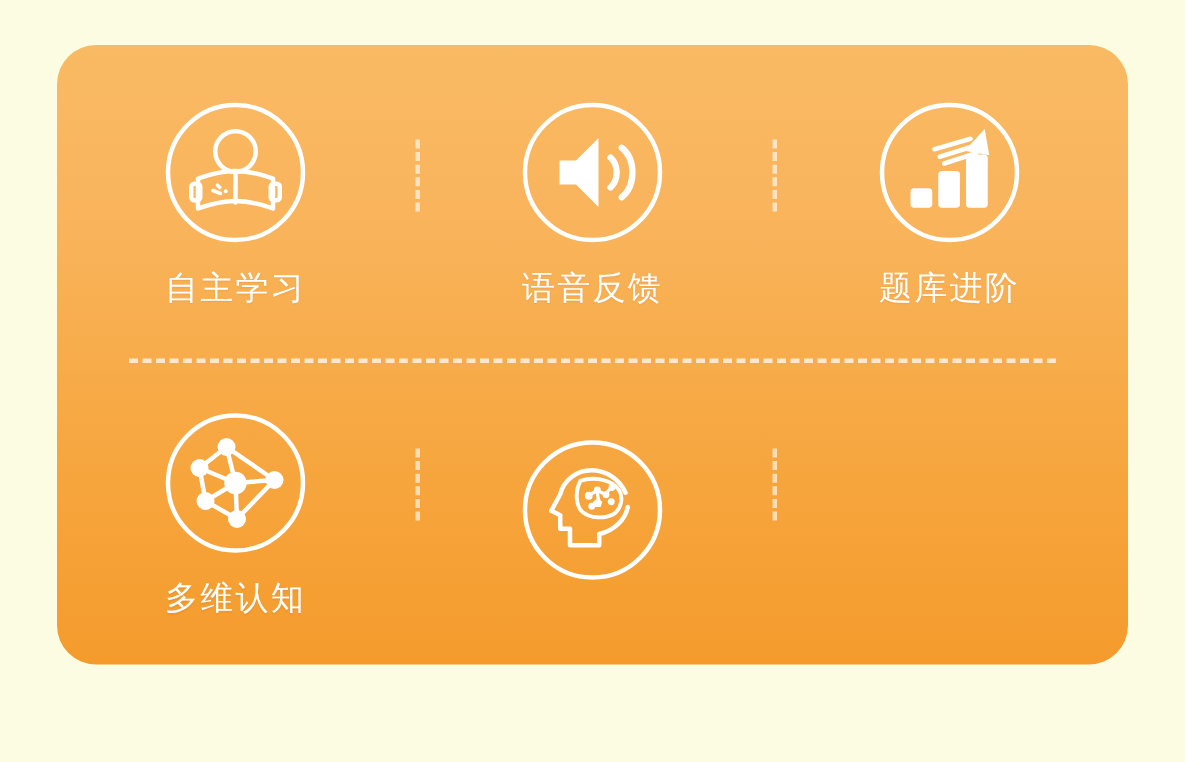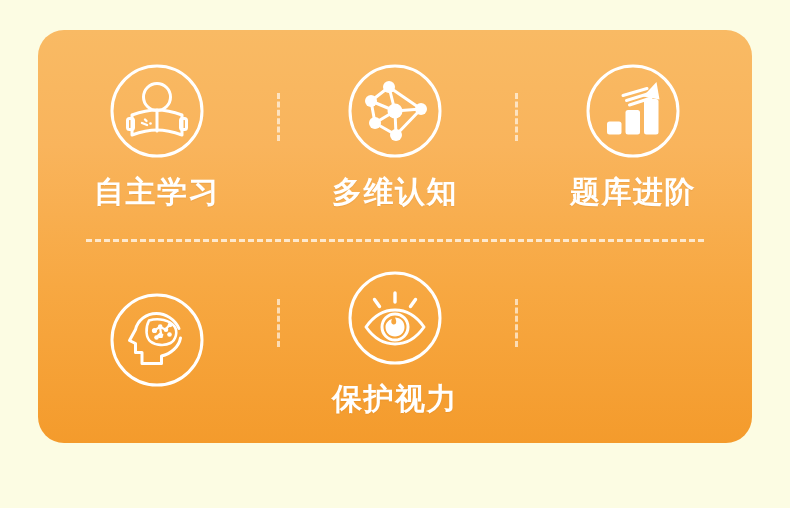--- a/index.html
+++ b/index.html
@@ -52,22 +52,22 @@
 
   .feature-icon {
     width: 104px;
     height: 104px;
     display: block;
   }
   .feature-icon svg { display:block; width:100%; height:100%; }
 
   .feature-label {
     color: #ffffff;
-    font-size: 30px;
-    font-weight: bold;
+    font-size: 22px;
+    font-weight: normal;
     letter-spacing: 1.5px;
     line-height: 1;
     text-shadow: 0 1px 1px rgba(190,110,20,0.18);
     white-space: nowrap;
   }
 
   
   .v-divider {
     position: absolute;
     top: 63px;
@@ -107,20 +107,47 @@
             <rect x="22.5" y="59.5" width="6" height="11" rx="2" stroke="#ffffff" stroke-width="3"></rect>
             <rect x="75.5" y="59.5" width="6" height="11" rx="2" stroke="#ffffff" stroke-width="3"></rect>
             <path d="M37 64 L42 66" stroke="#ffffff" stroke-width="2.4" stroke-linecap="round"></path>
             <path d="M40 60.5 L41.5 62" stroke="#ffffff" stroke-width="2.4" stroke-linecap="round"></path>
             <circle cx="45.5" cy="64.5" r="1.3" fill="#ffffff"></circle>
           </svg>
         </span>
         <span class="feature-label">自主学习</span>
       </div>
 
+      <div class="feature-cell">
+        <span class="feature-icon">
+          <svg viewBox="0 0 104 104" fill="none" xmlns="http://www.w3.org/2000/svg">
+            <circle cx="52" cy="52" r="45" stroke="#ffffff" stroke-width="3"></circle>
+            <path d="M30 44 L41 44 L56 29 L56 75 L41 60 L30 60 Z" fill="#ffffff"></path>
+            <path d="M64 42 C69.5 47 69.5 57 64 62" stroke="#ffffff" stroke-width="4.2" stroke-linecap="round"></path>
+            <path d="M71.5 35.5 C81 43 81 61 71.5 68.5" stroke="#ffffff" stroke-width="4.2" stroke-linecap="round"></path>
+          </svg>
+        </span>
+        <span class="feature-label">语音反馈</span>
+      </div>
+
+      <div class="feature-cell">
+        <span class="feature-icon">
+          <svg viewBox="0 0 104 104" fill="none" xmlns="http://www.w3.org/2000/svg">
+            <circle cx="52" cy="52" r="45" stroke="#ffffff" stroke-width="3"></circle>
+            <rect x="26" y="62.5" width="14.5" height="13" rx="2.5" fill="#ffffff"></rect>
+            <rect x="44.5" y="51" width="14.5" height="24.5" rx="2.5" fill="#ffffff"></rect>
+            <rect x="63" y="40" width="14.5" height="35.5" rx="2.5" fill="#ffffff"></rect>
+            <path d="M75.5 23 L78.5 40.5 L62 37.5 Z" fill="#ffffff"></path>
+            <path d="M42 36.5 L66 29.5" stroke="#ffffff" stroke-width="3" stroke-linecap="round"></path>
+            <path d="M45.5 41.5 L68 34.5" stroke="#ffffff" stroke-width="3" stroke-linecap="round"></path>
+            <path d="M48.5 46 L70 39" stroke="#ffffff" stroke-width="3" stroke-linecap="round"></path>
+          </svg>
+        </span>
+        <span class="feature-label">题库进阶</span>
+      </div>
 
       <div class="feature-cell">
         <span class="feature-icon">
           <svg viewBox="0 0 104 104" fill="none" xmlns="http://www.w3.org/2000/svg">
             <circle cx="52" cy="52" r="45" stroke="#ffffff" stroke-width="3"></circle>
             <g stroke="#ffffff" stroke-width="3" stroke-linecap="round">
               <path d="M46 28 L28 42"></path>
               <path d="M46 28 L52 52"></path>
               <path d="M46 28 L78 50"></path>
               <path d="M28 42 L52 52"></path>
@@ -139,72 +166,40 @@
             <circle cx="52" cy="52" r="7.5" fill="#ffffff"></circle>
           </svg>
         </span>
         <span class="feature-label">多维认知</span>
       </div>
 
       <div class="feature-cell">
         <span class="feature-icon">
           <svg viewBox="0 0 104 104" fill="none" xmlns="http://www.w3.org/2000/svg">
             <circle cx="52" cy="52" r="45" stroke="#ffffff" stroke-width="3"></circle>
-            <rect x="26" y="62.5" width="14.5" height="13" rx="2.5" fill="#ffffff"></rect>
-            <rect x="44.5" y="51" width="14.5" height="24.5" rx="2.5" fill="#ffffff"></rect>
-            <rect x="63" y="40" width="14.5" height="35.5" rx="2.5" fill="#ffffff"></rect>
-            <path d="M75.5 23 L78.5 40.5 L62 37.5 Z" fill="#ffffff"></path>
-            <path d="M42 36.5 L66 29.5" stroke="#ffffff" stroke-width="3" stroke-linecap="round"></path>
-            <path d="M45.5 41.5 L68 34.5" stroke="#ffffff" stroke-width="3" stroke-linecap="round"></path>
-            <path d="M48.5 46 L70 39" stroke="#ffffff" stroke-width="3" stroke-linecap="round"></path>
-          </svg>
-        </span>
-        <span class="feature-label">题库进阶</span>
-      </div>
-
-      <div class="feature-cell">
-        <span class="feature-icon">
-          <svg viewBox="0 0 104 104" fill="none" xmlns="http://www.w3.org/2000/svg">
-            <circle cx="52" cy="52" r="45" stroke="#ffffff" stroke-width="3"></circle>
             <path d="M74 40.5 C70 31.5 61 25.5 51.5 25.5 C41 25.5 32.5 32.5 30.5 41.5 L24.5 52.5 L30.5 55.5 L30.5 64.5 L37 64.5 L37 75.5 L56.5 75.5 L56.5 68 C66 66 74 58.5 75.5 50" stroke="#ffffff" stroke-width="3" stroke-linejoin="round" stroke-linecap="round"></path>
             <path d="M44 32.5 C53.5 29.5 65 32 69.5 38.5 C73 43.5 71 52 65.5 55 C60 58 50.5 57.5 45.5 53.5 C41 50 40 40 44 32.5 Z" stroke="#ffffff" stroke-width="2.6" stroke-linejoin="round"></path>
             <g stroke="#ffffff" stroke-width="2.2" stroke-linecap="round">
               <path d="M50 42 L55 39"></path>
               <path d="M55 39 L60.5 41.5"></path>
               <path d="M60.5 41.5 L64 37.5"></path>
               <path d="M55 39 L56 45.5"></path>
               <path d="M56 45.5 L51.5 49"></path>
             </g>
             <circle cx="49.5" cy="42.5" r="2.6" fill="#ffffff"></circle>
             <circle cx="55.2" cy="38.6" r="2.3" fill="#ffffff"></circle>
             <circle cx="61" cy="41.8" r="2.3" fill="#ffffff"></circle>
             <circle cx="65" cy="37" r="2.3" fill="#ffffff"></circle>
             <circle cx="64.5" cy="46.5" r="2.3" fill="#ffffff"></circle>
             <circle cx="51.5" cy="49.5" r="2.3" fill="#ffffff"></circle>
             <path d="M55.5 44 L58.5 46.5 L57.4 50 L53.6 50 L52.5 46.5 Z" fill="#ffffff"></path>
           </svg>
         </span>
       </div>
 
-      <div class="feature-cell">
-        <span class="feature-icon">
-          <svg viewBox="0 0 104 104" fill="none" xmlns="http://www.w3.org/2000/svg">
-            <circle cx="52" cy="52" r="45" stroke="#ffffff" stroke-width="3"></circle>
-            <g stroke="#ffffff" stroke-width="3.4" stroke-linecap="round">
-              <path d="M52 27 L52 36"></path>
-              <path d="M31.5 33.5 L36.5 40.5"></path>
-              <path d="M72.5 33.5 L67.5 40.5"></path>
-            </g>
-            <path d="M23 61 C31 49.5 41.5 44 52 44 C62.5 44 73 49.5 81 61 C73 72.5 62.5 78 52 78 C41.5 78 31 72.5 23 61 Z" stroke="#ffffff" stroke-width="3" stroke-linejoin="round"></path>
-            <circle cx="52" cy="61" r="13" stroke="#ffffff" stroke-width="3"></circle>
-            <path d="M52 51.5 C57.5 51.5 61.5 55.5 61.5 61 C61.5 66.5 57.5 70.5 52 70.5 C46.5 70.5 42.5 66.5 42.5 61 C42.5 57 45.5 54 49 53 C47.5 56 48.5 58.5 51 58.5 C53.5 58.5 54 55.5 52 51.5 Z" fill="#ffffff"></path>
-          </svg>
-        </span>
-        <span class="feature-label">保护视力</span>
-      </div>
 
     </div>
 
     <div class="v-divider c1"></div>
     <div class="v-divider c2"></div>
     <div class="h-divider"></div>
     <div class="v-divider c1 row2"></div>
     <div class="v-divider c2 row2"></div>
 
   </div>

